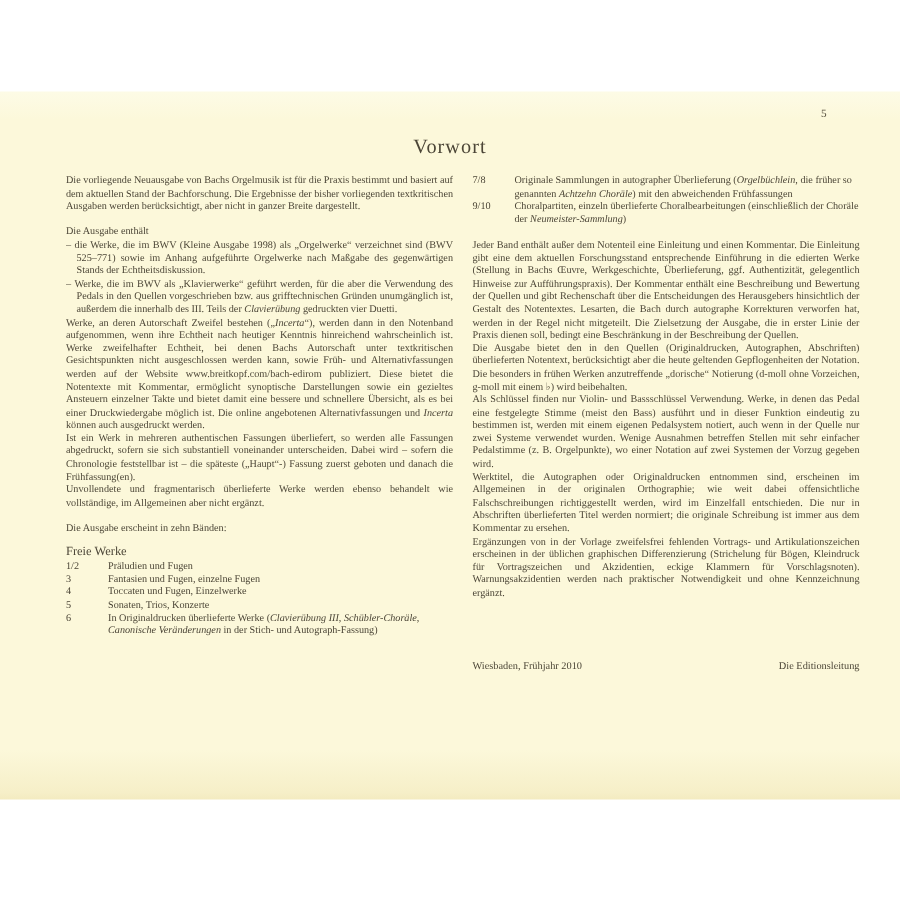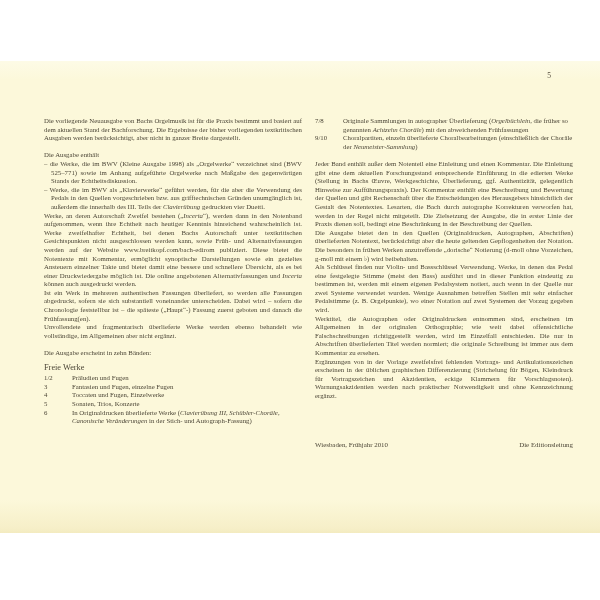--- a/index.html
+++ b/index.html
@@ -48,20 +48,21 @@
   }
   i { font-style:italic; }
 </style>
 </head>
 <body>
 
 <div class="canvas">
   <div class="sheet">
 
     <div class="pagenum">5</div>
+    <div class="title">Vorwort</div>
 
     <div class="columns">
 
       <div class="col">
         <p class="body"><span>Die vorliegende Neuausgabe von Bachs Orgelmusik ist für die Praxis bestimmt und basiert auf dem aktuellen Stand der Bachforschung. Die Ergebnisse der bisher vorliegenden textkritischen Ausgaben werden berücksichtigt, aber nicht in ganzer Breite dargestellt.</span></p>
         <p class="body gap-top"><span>Die Ausgabe enthält</span></p>
         <p class="body bullet"><span>– die Werke, die im BWV (Kleine Ausgabe 1998) als „Orgelwerke“ verzeichnet sind (BWV 525–771) sowie im Anhang aufgeführte Orgelwerke nach Maßgabe des gegenwärtigen Stands der Echtheitsdiskussion.</span></p>
         <p class="body bullet"><span>– Werke, die im BWV als „Klavierwerke“ geführt werden, für die aber die Verwendung des Pedals in den Quellen vorgeschrieben bzw. aus grifftechnischen Gründen unumgänglich ist, außerdem die innerhalb des III. Teils der </span><i>Clavierübung</i><span> gedruckten vier Duetti.</span></p>
         <p class="body"><span>Werke, an deren Autorschaft Zweifel bestehen („</span><i>Incerta</i><span>“), werden dann in den Notenband aufgenommen, wenn ihre Echtheit nach heutiger Kenntnis hinreichend wahrscheinlich ist. Werke zweifelhafter Echtheit, bei denen Bachs Autorschaft unter textkritischen Gesichtspunkten nicht ausgeschlossen werden kann, sowie Früh- und Alternativfassungen werden auf der Website www.breitkopf.com/bach-edirom publiziert. Diese bietet die Notentexte mit Kommentar, ermöglicht synoptische Darstellungen sowie ein gezieltes Ansteuern einzelner Takte und bietet damit eine bessere und schnellere Übersicht, als es bei einer Druckwiedergabe möglich ist. Die online angebotenen Alternativfassungen und </span><i>Incerta</i><span> können auch ausgedruckt werden.</span></p>
         <p class="body"><span>Ist ein Werk in mehreren authentischen Fassungen überliefert, so werden alle Fassungen abgedruckt, sofern sie sich substantiell voneinander unterscheiden. Dabei wird – sofern die Chronologie feststellbar ist – die späteste („Haupt“-) Fassung zuerst geboten und danach die Frühfassung(en).</span></p>

